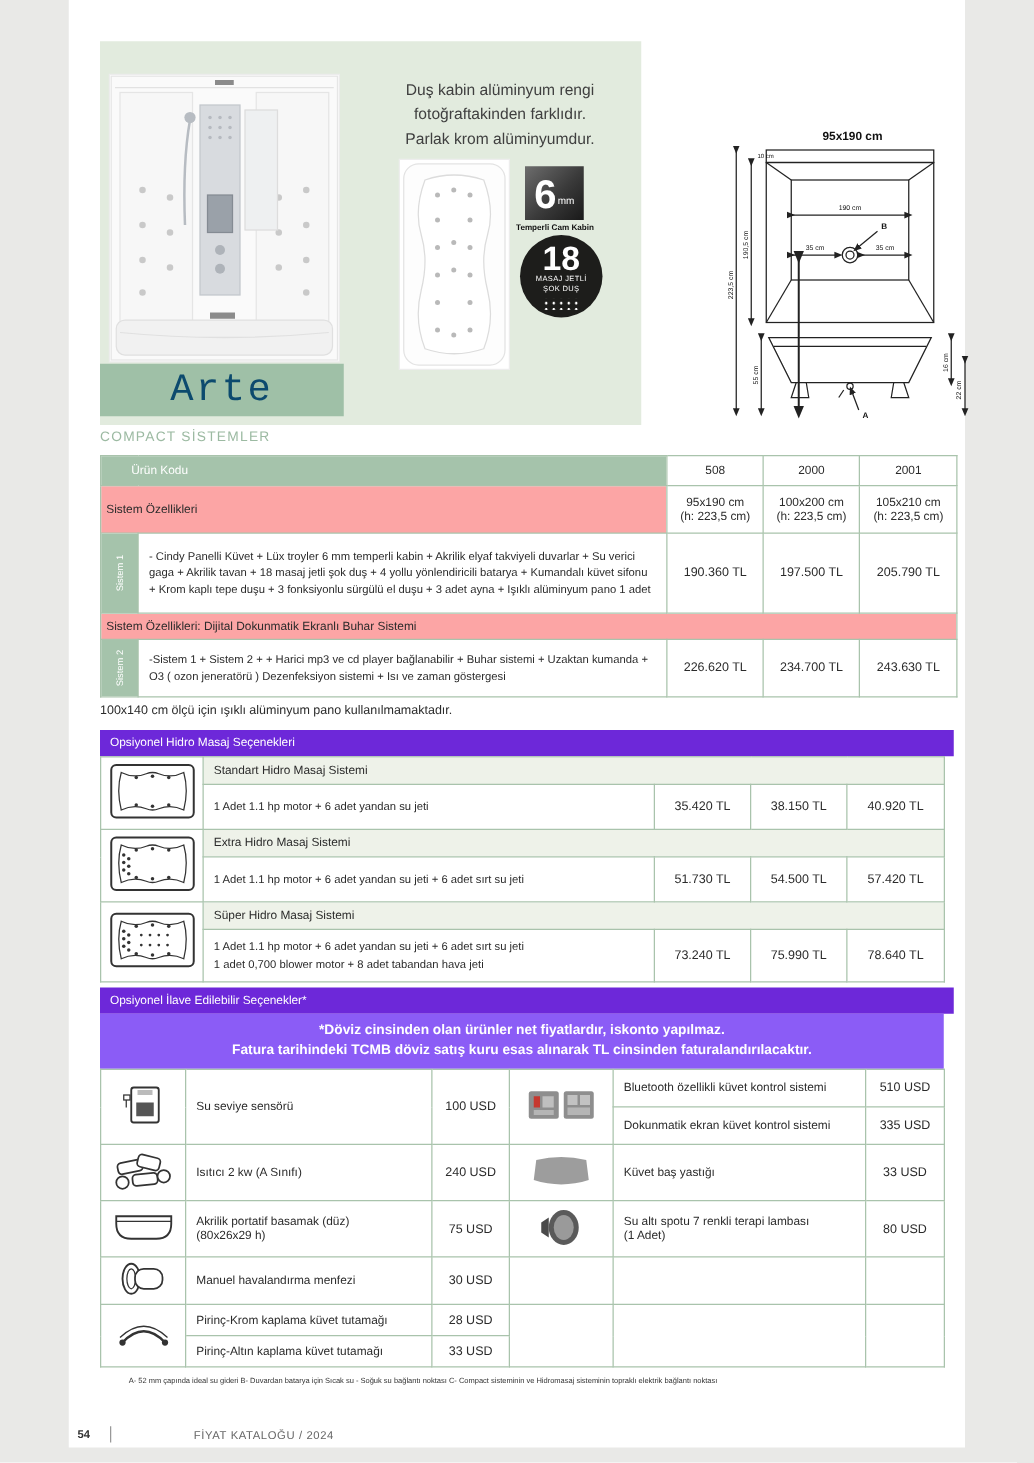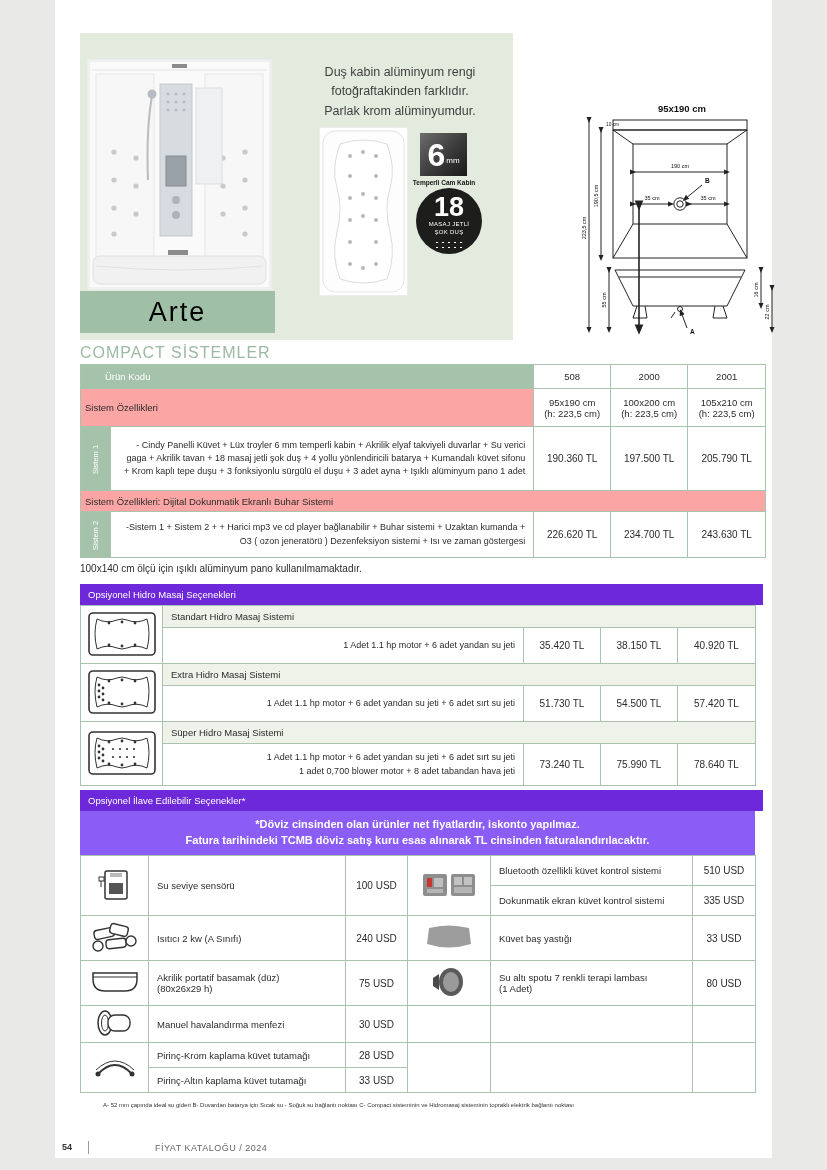--- a/index.html
+++ b/index.html
@@ -8,22 +8,22 @@
     background:#e9e9e7;
     font-family:"Liberation Sans", sans-serif;
     -webkit-font-smoothing:antialiased;
   }
   .abs{position:absolute;}
   .page-white{left:55px;top:0;width:717px;height:1158px;background:#ffffff;}
 
   
   .hero{left:80px;top:33px;width:433px;height:307px;background:#e2ebde;}
   .photo{left:8px;top:27px;width:183px;height:229px;background:#fbfbfb;box-shadow:0 0 0 1px #ececec;}
-  .arte-box{left:0;top:258px;width:195px;height:42px;background:#9fc0a7;color:#000000;
-    display:flex;align-items:center;justify-content:center;font-size:27px;letter-spacing:2px;}
+  .arte-box{left:0;top:258px;width:195px;height:42px;background:#9fc0a7;color:#0c4a6e;
+    display:flex;align-items:center;justify-content:center;font-size:31px;letter-spacing:2px;font-family:Liberation Mono, monospace;}
   .hero-note{left:210px;top:30px;width:220px;text-align:center;color:#3f3f3f;
     font-size:12.5px;line-height:1.55;}
   .tub{left:240px;top:95px;width:87px;height:167px;background:#ffffff;box-shadow:0 0 0 1px #ededed;}
   .badge6{left:340px;top:100px;width:47px;height:43px;
     background:linear-gradient(135deg,#6d6d6d 0%,#3a3a3a 55%,#191919 100%);
     color:#fff;display:flex;align-items:center;justify-content:center;}
   .badge6 .six{font-size:32px;font-weight:bold;line-height:1;}
   .badge6 .mm{font-size:8px;margin-left:1px;margin-top:12px;}
   .badge6-caption{left:330px;top:146px;width:68px;text-align:center;
     font-size:6.5px;font-weight:bold;color:#111;}
@@ -33,34 +33,34 @@
   .badge18 .n{font-size:27px;font-weight:bold;line-height:1;}
   .badge18 .t{font-size:6px;line-height:1.3;letter-spacing:.3px;}
   .badge18 .dots{width:32px;height:9px;margin-top:2px;
     background-image:radial-gradient(#ffffff 1px, transparent 1.2px);
     background-size:6px 5px;background-position:1px 1px;}
 
   
   .diagram{left:575px;top:100px;width:215px;height:238px;}
 
   
-  .section-title{left:80px;top:344px;font-size:16px;letter-spacing:1px;color:#9cbaa2;}
+  .section-title{left:80px;top:344px;font-size:11px;letter-spacing:1px;color:#9cbaa2;}
 
   
   table{border-collapse:collapse;table-layout:fixed;}
   td{border:1px solid #a9c3ac;vertical-align:middle;color:#2b2b2b;
      font-size:9.5px;padding:2px 4px;overflow:hidden;}
   .band-cell{background:#a5c3ab;color:#ffffff;font-size:9.5px;padding-left:24px;}
   .light-cell{background:#fca5a5;}
   .center{text-align:center;}
   .price{font-size:10px;text-align:center;}
   .tag-cell{background:#a5c3ab;padding:0;text-align:center;}
   .vtext{display:inline-block;transform:rotate(-90deg);white-space:nowrap;
     font-size:7.5px;color:#fff;}
-  .desc{font-size:9px;line-height:1.45;padding:4px 8px;text-align:right;}
+  .desc{font-size:9px;line-height:1.45;padding:4px 8px;}
   .main-table{left:80px;top:364px;}
   .table-note{left:80px;top:563px;font-size:10px;color:#2b2b2b;}
 
   .green-band{background:#6d28d9;color:#fff;font-size:9.5px;
     display:flex;align-items:center;padding-left:8px;}
   .hydro-band{left:80px;top:584px;width:675px;height:21px;}
   .hydro-table{left:80px;top:605px;padding-left:44px;}
   .hydro-title{background:#eef2e9;font-size:9.5px;padding-left:8px;}
   .icon-cell{text-align:center;padding:2px;}
 

